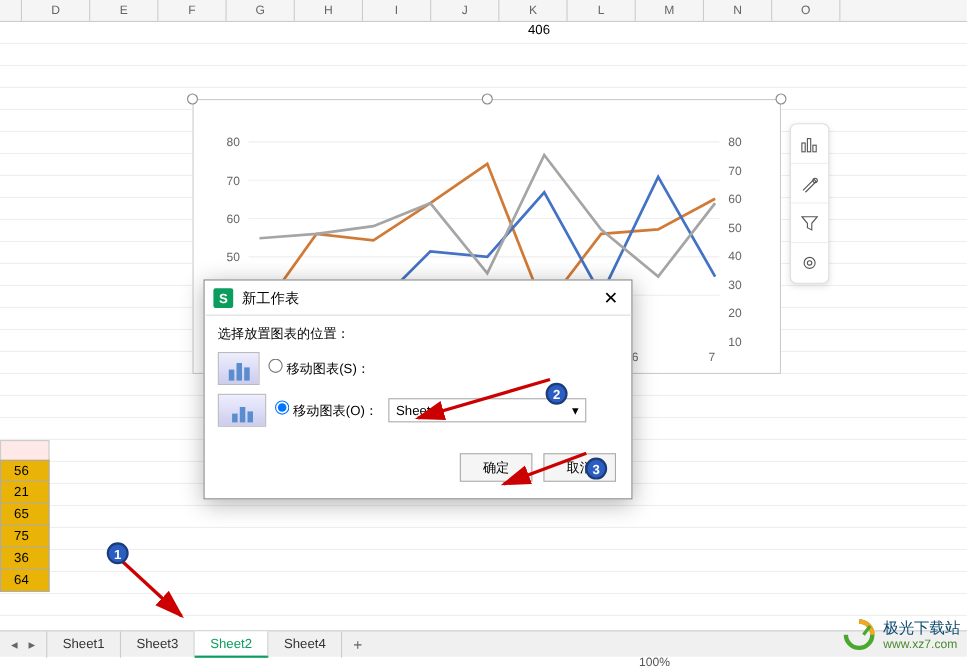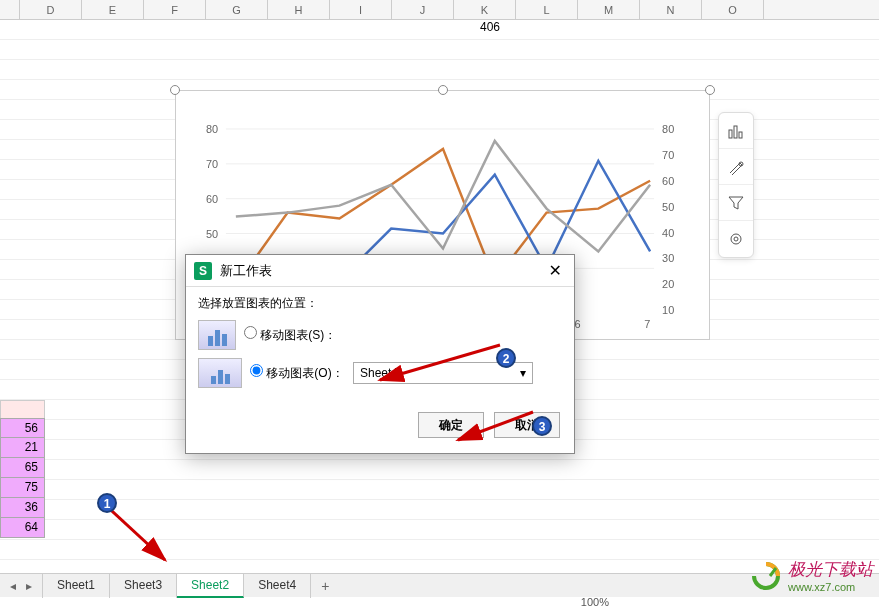--- a/index.html
+++ b/index.html
@@ -42,24 +42,24 @@
     
     .data-col {
       position: absolute;
       left: 0; top: 400px;
       width: 45px;
     }
     .data-col .cell {
       height: 20px;
       border: 1px solid #aaa;
       border-top: none;
-      text-align: right;
+      text-align: center;
       padding-right: 6px;
       line-height: 19px;
-      background: #f0abfc;
+      background: #eab308;
     }
     .data-col .cell:first-child { border-top: 1px solid #aaa; }
     .formula-val {
       position: absolute;
       left: 480px;
       top: 20px;
     }
     
     
     .chart-container {
@@ -179,21 +179,20 @@
       gap: 10px;
       padding: 8px 14px;
     }
     .btn {
       min-width: 66px;
       height: 26px;
       border: 1px solid #aaa;
       background: #f5f5f5;
       cursor: pointer;
       font-size: 12px;
-      font-weight: bold;
     }
     
     
     .sheet-bar {
       position: absolute;
       left: 0; right: 0; bottom: 10px;
       height: 24px;
       background: #f0f0f0;
       border-top: 1px solid #ccc;
       display: flex;
@@ -261,21 +260,21 @@
       bottom: 14px;
       display: flex;
       align-items: center;
       gap: 6px;
       z-index: 200;
     }
     .wm-icon {
       width: 32px; height: 32px;
       position: relative;
     }
-    .wm-text { font-size: 17px; color: #be185d; font-style: italic; }
+    .wm-text { font-size: 14px; color: #0c4a6e; }
     .wm-url { font-size: 11px; color: #4a8a2e; }
     
     .zoom-info {
       position: absolute;
       right: 270px;
       bottom: -1px;
       font-size: 11px;
       color: #555;
     }
   </style>

